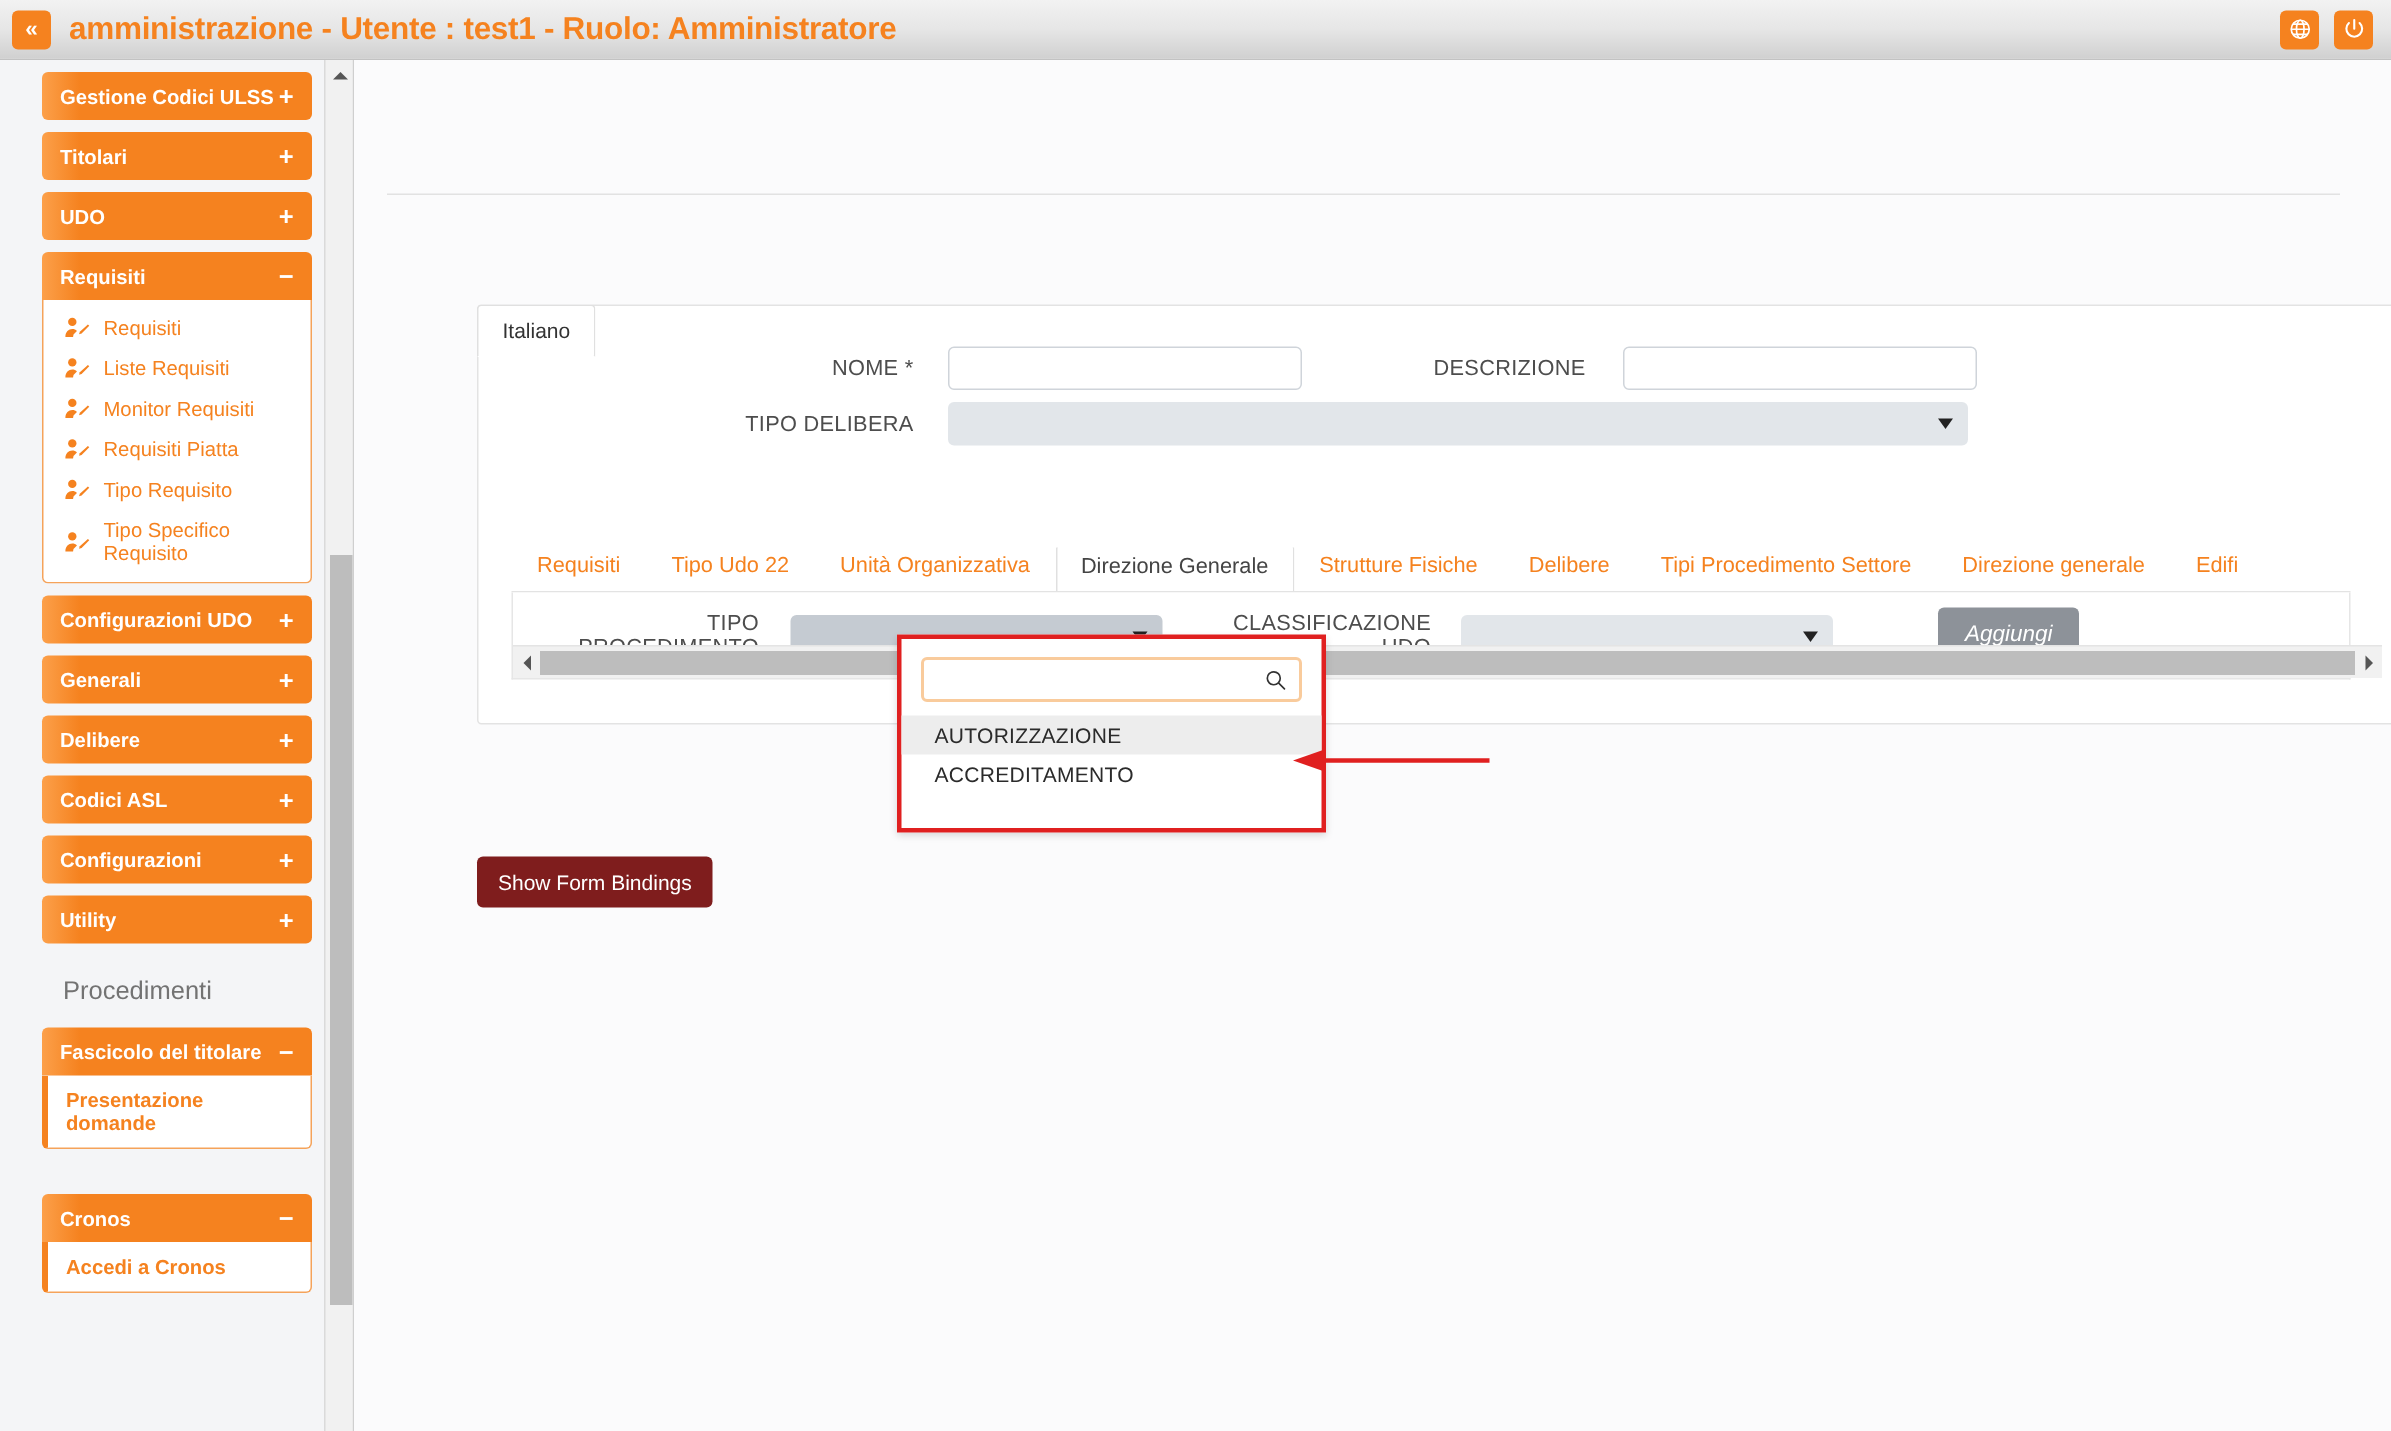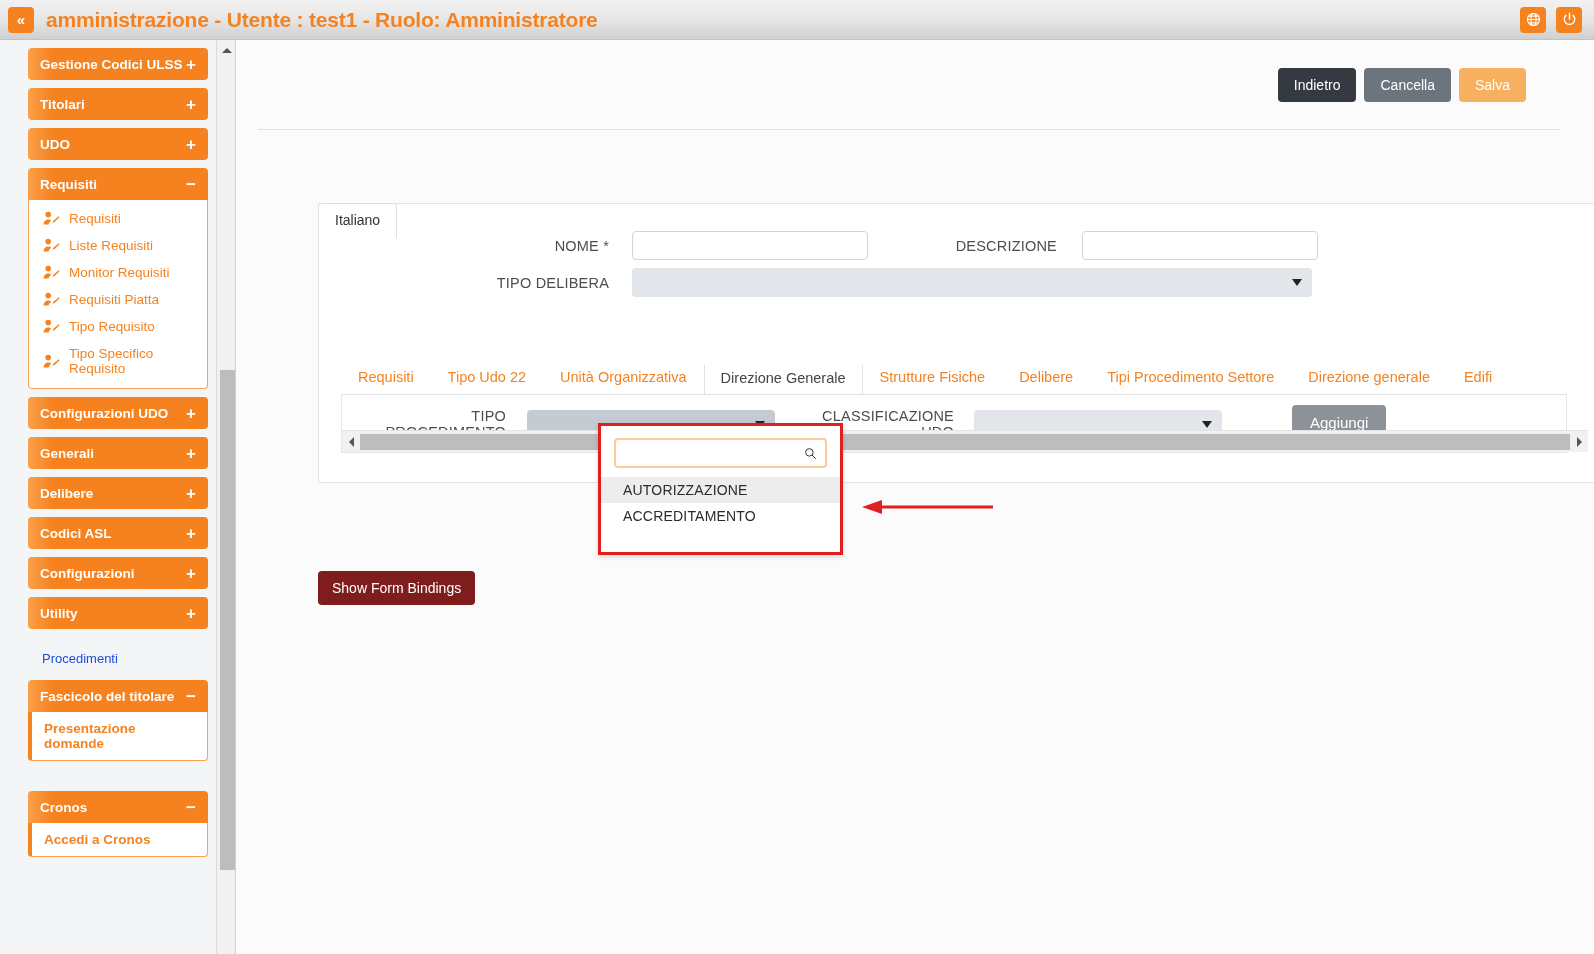--- a/index.html
+++ b/index.html
@@ -115,22 +115,22 @@
     margin-bottom: 8px;
   }
   .submenu-simple .bold-item {
     padding: 9px 12px;
     color: #f5821f;
     font-size: 13.5px;
     font-weight: bold;
     cursor: pointer;
   }
   .section-label {
-    font-size: 13px;
-    color: #1d4ed8;
+    font-size: 17px;
+    color: #737373;
     padding: 14px 0 14px 14px;
   }
   .spacer-block { height: 22px; }
 
   
   .sb-scroll {
     width: 21px; height: 914px;
     background: #f1f1f1;
     border-left: 1px solid #dadada;
     position: relative;
@@ -331,21 +331,21 @@
     left: 18px; top: 3px;
     width: 1210px; height: 16px;
     background: #bdbdbd;
     cursor: pointer;
   }
 
   
   .dd-popup {
     position: absolute;
     left: 598px; top: 423px;
-    width: 245px; height: 132px;
+    width: 286px; height: 132px;
     background: #ffffff;
     border: 3px solid #e02020;
     z-index: 40;
     box-shadow: 0 2px 5px rgba(0,0,0,0.15);
   }
   .dd-search-wrap {
     padding: 12px 13px 9px 13px;
   }
   .dd-search {
     width: 100%; height: 30px;
@@ -392,20 +392,21 @@
     font-family: "Liberation Sans", sans-serif;
   }
   .aggiungi-btn {
     background: #8d9299;
     color: #fff;
     border: none; border-radius: 4px;
     font-size: 15px;
     padding: 9px 18px;
     cursor: pointer;
     font-family: "Liberation Sans", sans-serif;
+    font-style: italic;
   }
 </style>
 </head>
 <body>
 
 <div class="topbar">
   <div class="collapse-btn">«</div>
   <div class="topbar-title">amministrazione - Utente : test1 - Ruolo: Amministratore</div>
   <div class="topbar-right">
     <div class="icon-btn">
@@ -549,25 +550,20 @@
     <div class="sb-arrow">
         <div></div>
       </div>
     <div class="sb-thumb"></div>
   </div>
 </div>
 
 <div class="main">
 
   <div class="page-head">
-    <div class="head-actions">
-      <button class="btn btn-dark">Indietro</button>
-      <button class="btn btn-grey">Cancella</button>
-      <button class="btn btn-orange">Salva</button>
-    </div>
   </div>
 
   <div class="panel">
 
     <div class="lang-tab">Italiano</div>
 
     <div class="form-row" style="left:190px; top:27px;">
       <span class="fld-label" style="width:100px;">NOME *</span>
       <input class="txt-input" style="width: 236px; margin-left: 23px;" value="">
     </div>

